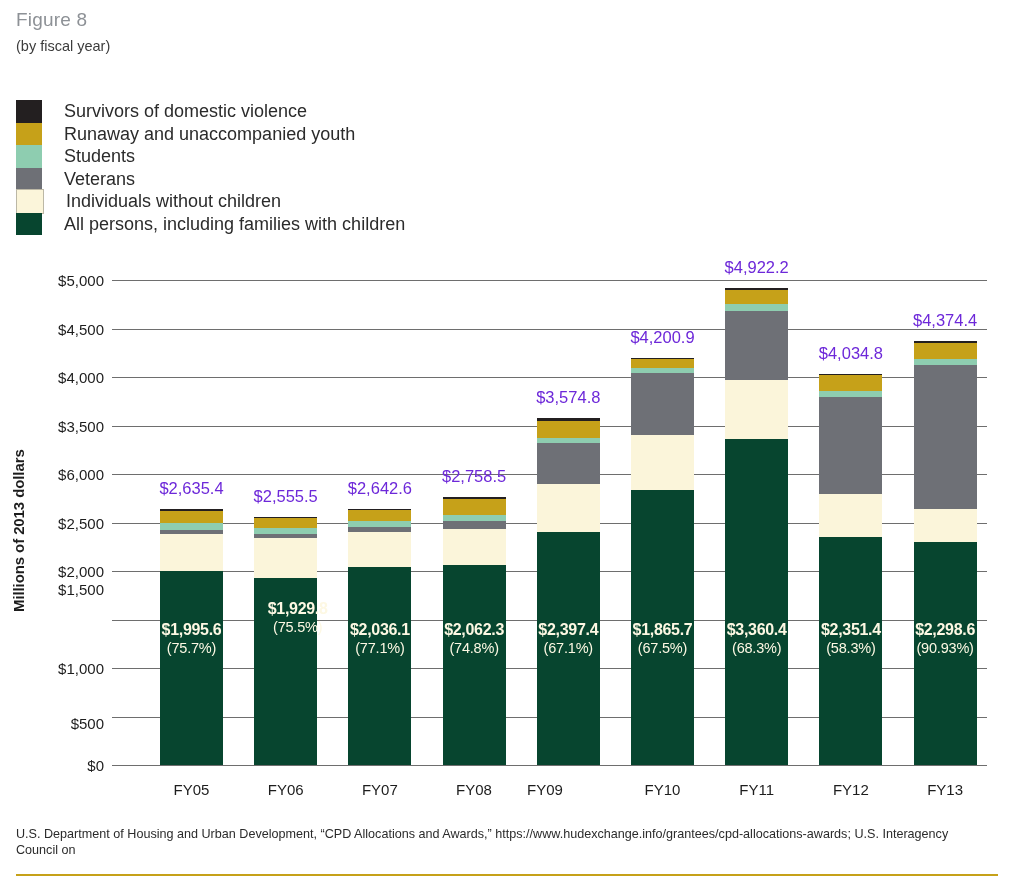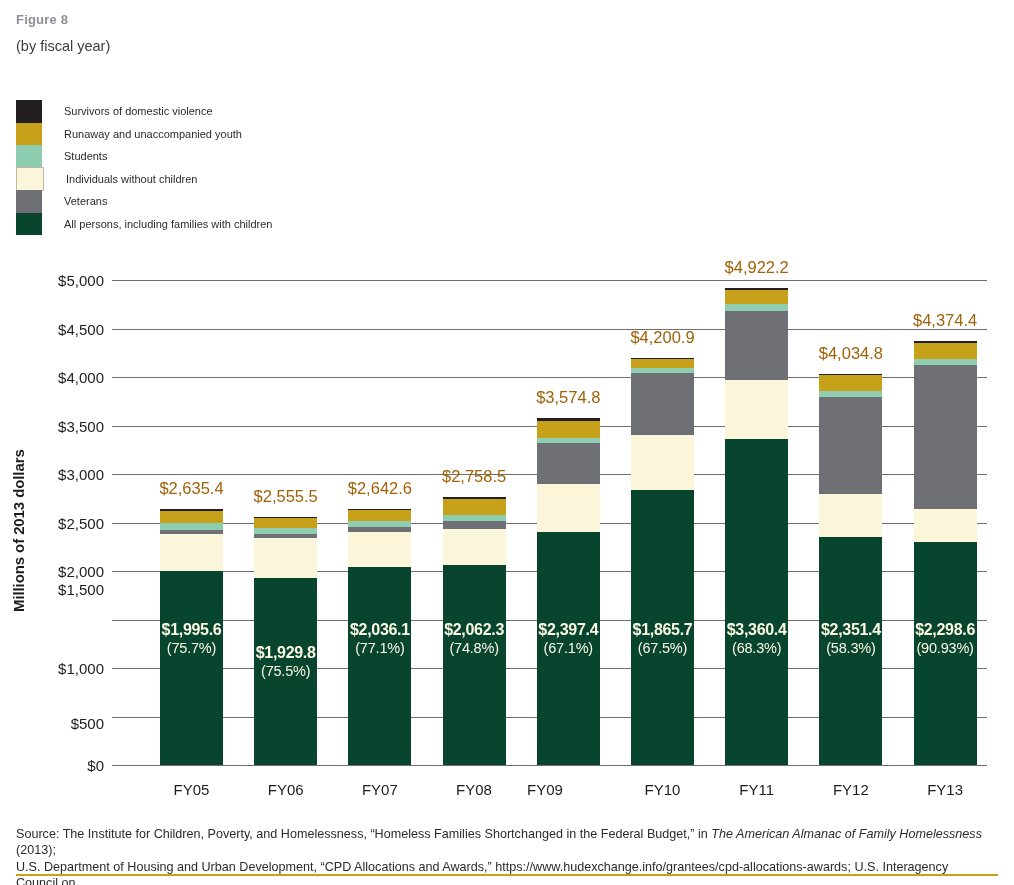--- a/index.html
+++ b/index.html
@@ -18,25 +18,25 @@
   #figure-root {
     position: absolute;
     left: 0; top: 0;
     width: 1014px;
     height: 885px;
   }
 
   
   #header { position: absolute; left: 16px; top: 8px; width: 960px; }
   #figure-number {
-    font-size: 13px;
+    font-size: 19px;
     color: #8d9196;
     letter-spacing: .2px;
     line-height: 24px;
-    font-weight: 700;
+    font-weight: 400;
   }
   #figure-title {
     font-size: 19.5px;
     font-weight: bold;
     color: #1b1b1b;
     line-height: 25px;
     letter-spacing: -.1px;
     margin-top: 1px;
   }
   #figure-subtitle {
@@ -59,21 +59,21 @@
     align-items: center;
     height: 22.5px;
   }
   .legend-swatch {
     width: 26px;
     height: 22.5px;
     flex: 0 0 26px;
   }
   .legend-label {
     margin-left: 22px;
-    font-size: 11px;
+    font-size: 18px;
     color: #2b2b2b;
     line-height: 22.5px;
     white-space: nowrap;
     text-align: center;
   }
 
   
   #plot-area {
     position: absolute;
     left: 0;
@@ -115,21 +115,21 @@
 
   .bar {
     position: absolute;
     width: 63px;
   }
   .seg { position: absolute; left: 0; width: 63px; }
 
   .bar-total {
     position: absolute;
     font-size: 16.5px;
-    color: #a16207;
+    color: #6d28d9;
     text-align: center;
     width: 140px;
     white-space: nowrap;
   }
   .inbar-label {
     position: absolute;
     width: 63px;
     text-align: center;
     color: #fdf8e3;
     line-height: 1.05;
@@ -192,40 +192,40 @@
       </div>
       <div class="legend-row">
         <div class="legend-swatch" style="background: rgb(198, 161, 25);"></div>
         <div class="legend-label">Runaway and unaccompanied youth</div>
       </div>
       <div class="legend-row">
         <div class="legend-swatch" style="background: rgb(142, 205, 176);"></div>
         <div class="legend-label">Students</div>
       </div>
       <div class="legend-row">
+        <div class="legend-swatch" style="background: rgb(110, 112, 118);"></div>
+        <div class="legend-label">Veterans</div>
+      </div>
+      <div class="legend-row">
         <div class="legend-swatch" style="background: rgb(251, 245, 218); border: 1px solid rgb(188, 184, 166);"></div>
         <div class="legend-label">Individuals without children</div>
-      </div>
-      <div class="legend-row">
-        <div class="legend-swatch" style="background: rgb(110, 112, 118);"></div>
-        <div class="legend-label">Veterans</div>
       </div>
       <div class="legend-row">
         <div class="legend-swatch" style="background: rgb(7, 69, 47);"></div>
         <div class="legend-label">All persons, including families with children</div>
       </div>
     </div>
 
   <div id="plot-area">
     <div id="ytick-wrap">
         <div class="ytick-label" style="top: 280px;">$5,000</div>
         <div class="ytick-label" style="top: 328.5px;">$4,500</div>
         <div class="ytick-label" style="top: 377px;">$4,000</div>
         <div class="ytick-label" style="top: 425.5px;">$3,500</div>
-        <div class="ytick-label" style="top: 474px;">$3,000</div>
+        <div class="ytick-label" style="top: 474px;">$6,000</div>
         <div class="ytick-label" style="top: 522.5px;">$2,500</div>
         <div class="ytick-label" style="top: 571px;">$2,000</div>
         <div class="ytick-label" style="top: 589px;">$1,500</div>
         <div class="ytick-label" style="top: 668px;">$1,000</div>
         <div class="ytick-label" style="top: 723px;">$500</div>
         <div class="ytick-label" style="top: 765px;">$0</div>
       </div>
     <div id="y-axis-title">Millions of 2013 dollars</div>
     <div id="grid-wrap">
         <div class="gridline" style="top: 280px;"></div>
@@ -256,21 +256,21 @@
         </div>
         <div class="bar" style="left: 254.2px; top: 280px; height: 485px;">
           <div class="seg" style="top: 297.809px; height: 187.191px; background: rgb(7, 69, 47);"></div>
           <div class="seg" style="top: 258.039px; height: 39.77px; background: rgb(251, 245, 218);"></div>
           <div class="seg" style="top: 254.353px; height: 3.686px; background: rgb(110, 112, 118);"></div>
           <div class="seg" style="top: 248.048px; height: 6.305px; background: rgb(142, 205, 176);"></div>
           <div class="seg" style="top: 238.348px; height: 9.7px; background: rgb(198, 161, 25);"></div>
           <div class="seg" style="top: 237.116px; height: 1.2319px; background: rgb(35, 31, 32);"></div>
         </div>
         <div class="bar-total" style="left: 215.7px; top: 487.116px;">$2,555.5</div>
-        <div class="inbar-label" style="left: 254.2px; top: 645px;">
+        <div class="inbar-label" style="left: 254.2px; top: 601px; padding-left: 12px;">
           <span class="inbar-value">$1,929.8</span>
           <span class="inbar-pct">(75.5%)</span>
         </div>
         <div class="bar" style="left: 348.4px; top: 280px; height: 485px;">
           <div class="seg" style="top: 287.498px; height: 197.502px; background: rgb(7, 69, 47);"></div>
           <div class="seg" style="top: 251.608px; height: 35.89px; background: rgb(251, 245, 218);"></div>
           <div class="seg" style="top: 247.243px; height: 4.365px; background: rgb(110, 112, 118);"></div>
           <div class="seg" style="top: 241.423px; height: 5.82px; background: rgb(142, 205, 176);"></div>
           <div class="seg" style="top: 229.783px; height: 11.64px; background: rgb(198, 161, 25);"></div>
           <div class="seg" style="top: 228.668px; height: 1.1155px; background: rgb(35, 31, 32);"></div>
@@ -366,18 +366,17 @@
         <div class="xtick-label" style="left: 424px;">FY08</div>
         <div class="xtick-label" style="left: 495px;">FY09</div>
         <div class="xtick-label" style="left: 612.5px;">FY10</div>
         <div class="xtick-label" style="left: 706.7px;">FY11</div>
         <div class="xtick-label" style="left: 800.9px;">FY12</div>
         <div class="xtick-label" style="left: 895.1px;">FY13</div>
       </div>
   </div>
 
   <div id="source-note">
-    <div><span>Source: The Institute for Children, Poverty, and Homelessness, “Homeless Families Shortchanged in the Federal Budget,” in </span><i>The American Almanac of Family Homelessness</i><span> (2013);</span></div>
     <div>U.S. Department of Housing and Urban Development, “CPD Allocations and Awards,” https://www.hudexchange.info/grantees/cpd-allocations-awards; U.S. Interagency Council on</div>
 
   </div>
   <div id="bottom-rule"></div>
 </div>
 
 </body></html>

